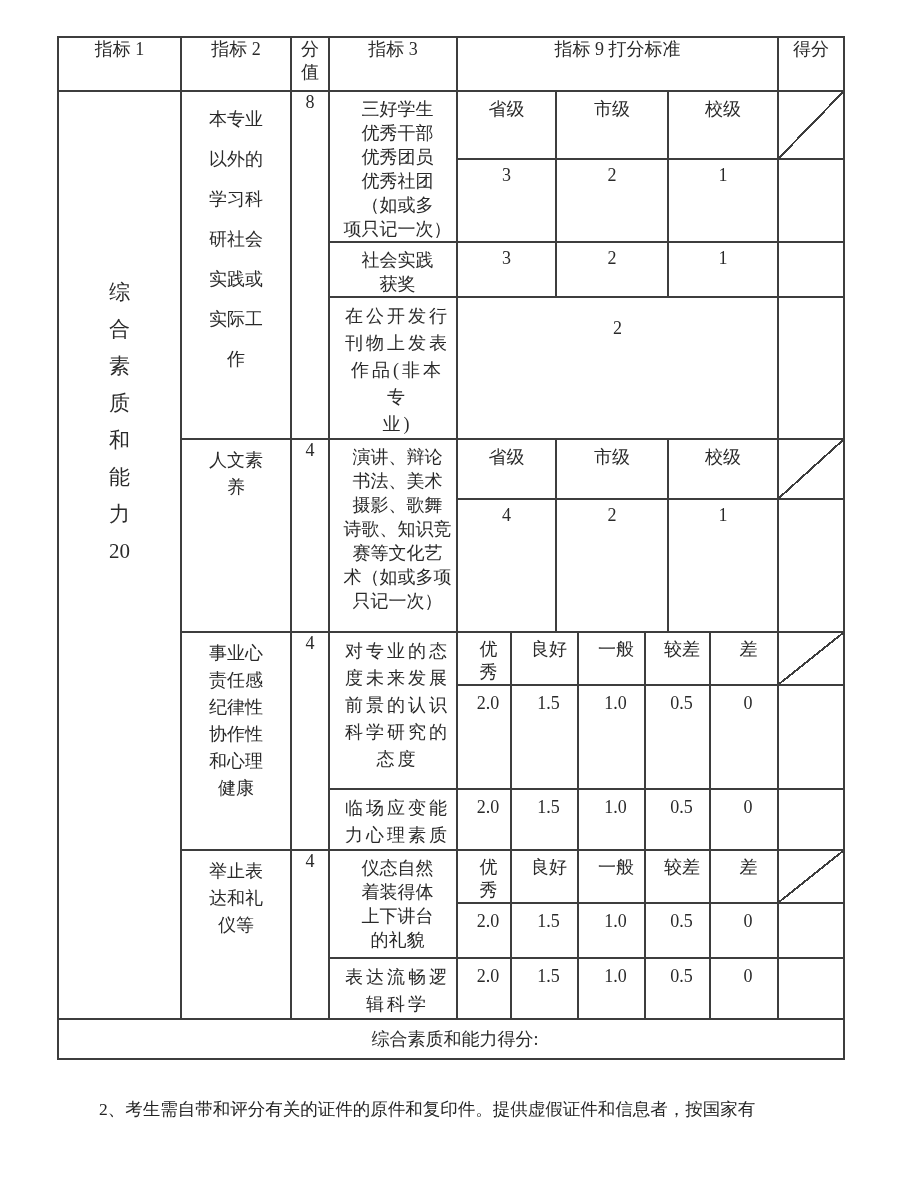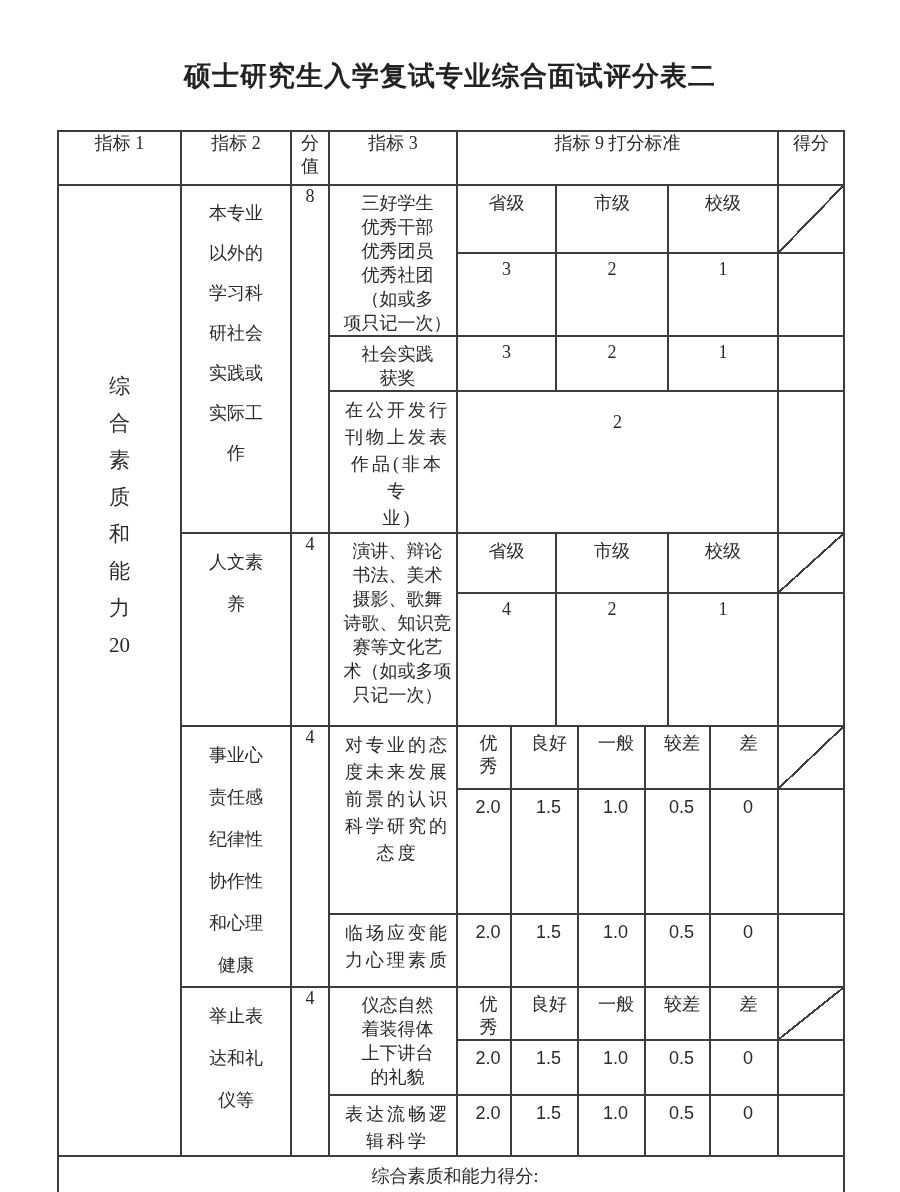--- a/index.html
+++ b/index.html
@@ -32,40 +32,40 @@
   td.mid { vertical-align:middle; line-height:1.25; }
 
   
   td.ind1 { position:relative; }
   td.ind1 .vtext {
     position:absolute; top:182px; left:0; right:0;
     text-align:center; font-size:21px; line-height:37px; white-space:pre-line;
   }
 
   
-  td.ind2 { padding-top:7px; line-height:42px; }
+  td.ind2 { padding-top:7px; line-height:27px; }
   td.ind2.tall { line-height:40px;border-radius:12px; }
 
   
   td.sval { vertical-align:middle; font-size:18px; }
 
   
   td.lab { text-align:left; padding:5px 2px 0 11px; line-height:24px; }
   td.lab.sp { letter-spacing:3px; line-height:27px; }
 
   
   td.lvl { padding-top:5px; }
   td.num { padding-top:5px; }
   td.numbig { padding-top:20px; }
 
   
   td.grade { text-align:left; padding:5px 0 0 9px; line-height:23px; }
   td.dec {
     text-align:left; padding:7px 0 0 8px;
-    font-family:Liberation Sans, sans-serif; font-size:17px;
+    font-family:Liberation Serif, serif; font-size:17px;
   }
 
   
   td.diag {
     background-image:linear-gradient(to bottom right,
       transparent calc(50% - 1px), #3d3d3d calc(50% - 1px),
       #3d3d3d calc(50% + 1px), transparent calc(50% + 1px));
   }
 
   td.footer-cell { text-align:left; padding:7px 0 6px 8px; font-size:18px; }
@@ -74,21 +74,20 @@
     margin:34px 40px 0 55px;
     font-size:17.5px; line-height:30px; color:#242424;
   }
   .notes .indent { padding-left:44px; }
 </style>
 </head>
 <body>
 
 <div class="page">
 
-  <div class="title">硕士研究生入学复试专业综合面试评分表二</div>
 
   <table class="score-table">
     <colgroup>
       <col style="width:123px">
         <col style="width:110px">
         <col style="width:38px">
         <col style="width:128px">
       <col style="width:54px">
         <col style="width:45px">
         <col style="width:22px">

